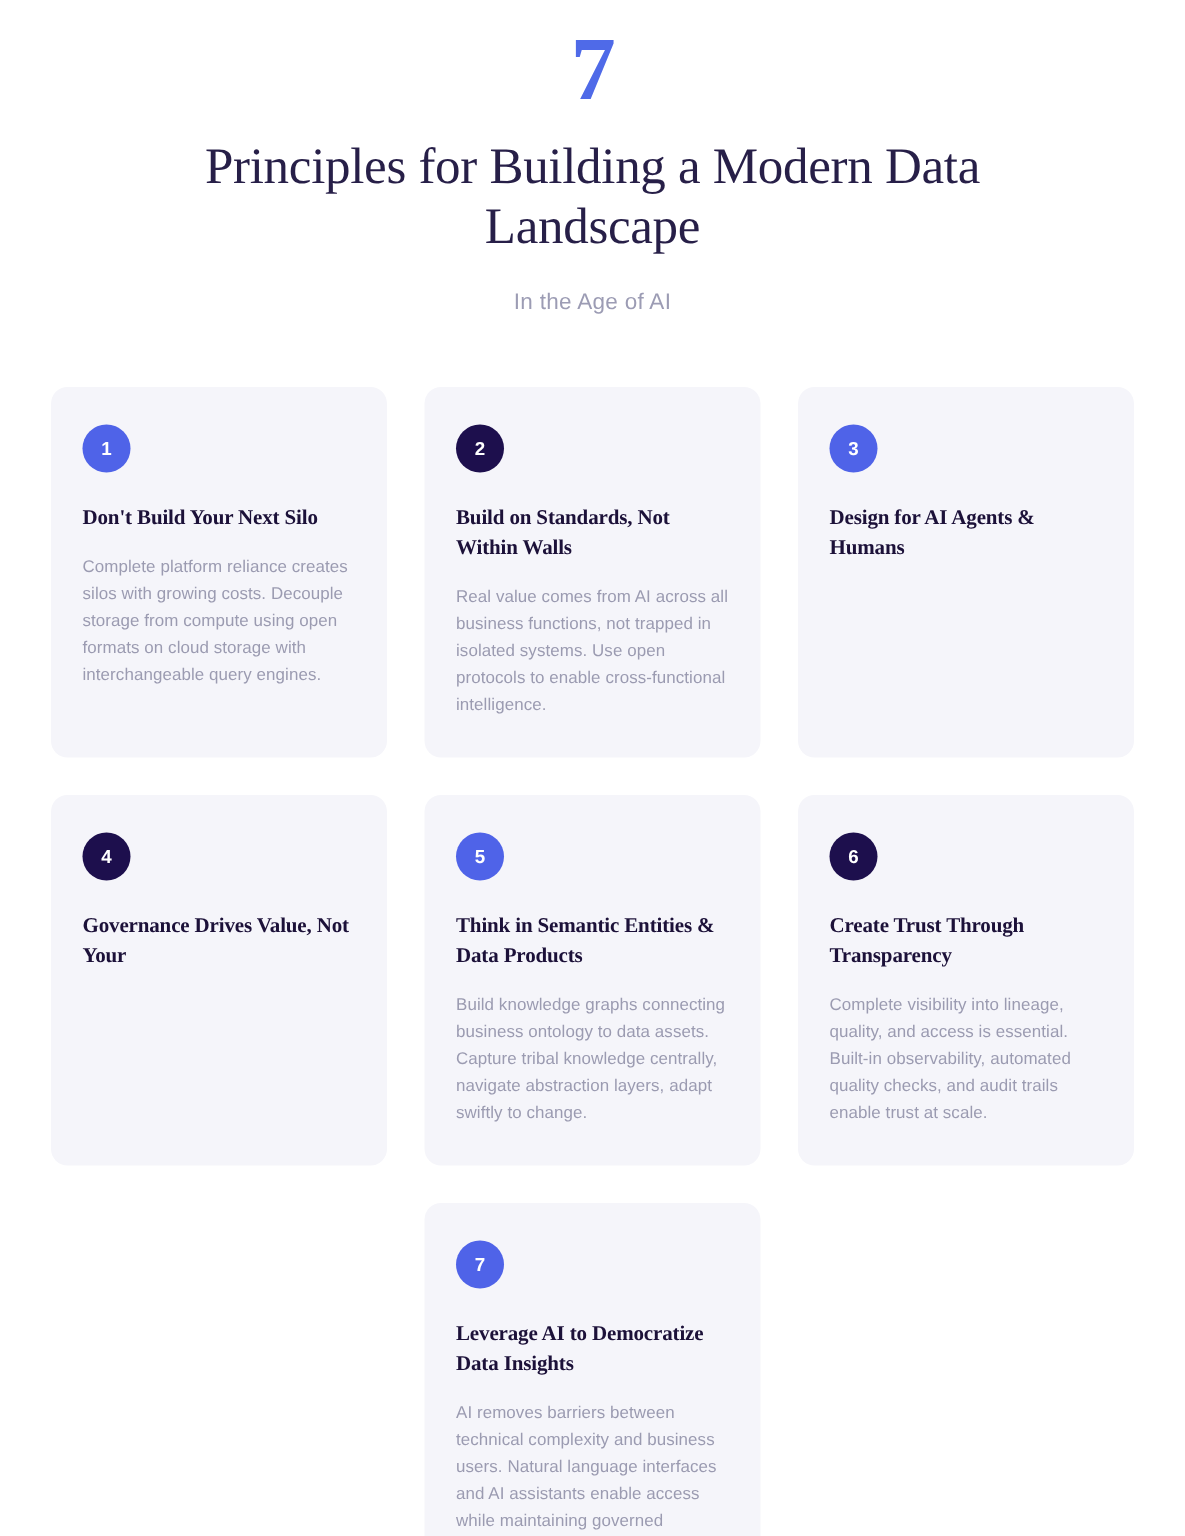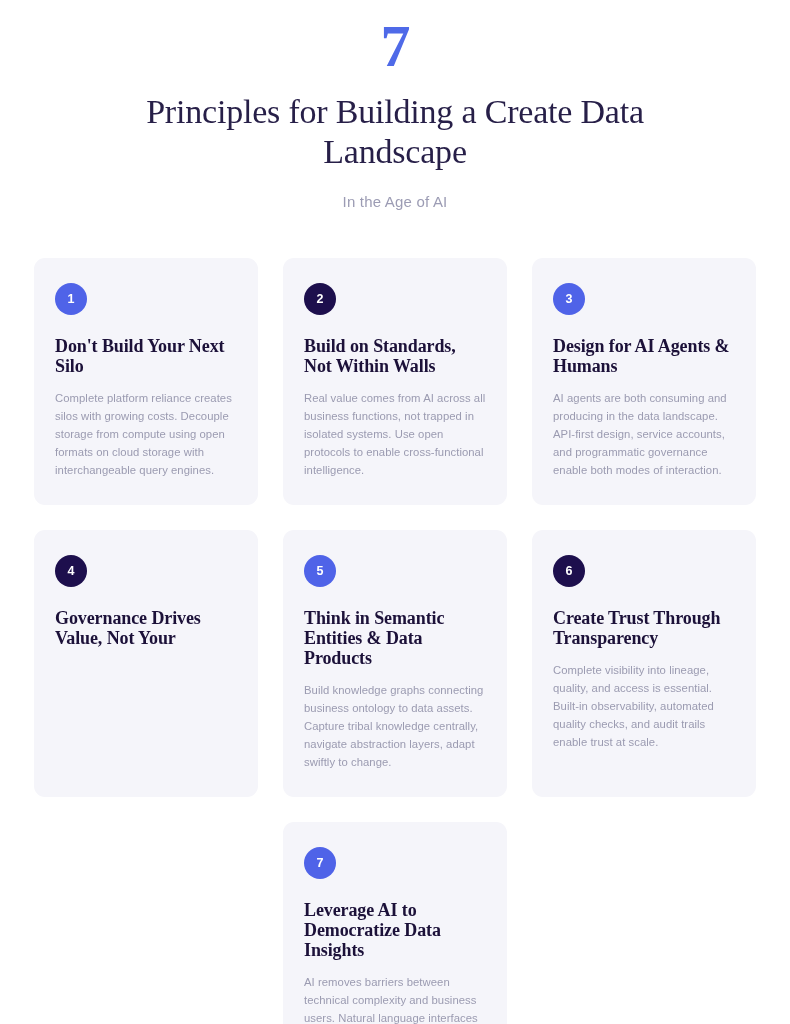--- a/index.html
+++ b/index.html
@@ -88,21 +88,21 @@
     font-size: 12.5px;
     font-weight: 700;
     letter-spacing: 0.2px;
   }
 
   .badge-blue { background: #4f63e8; }
   .badge-navy { background: #1d0f4d; }
 
   .card-title {
     font-family: "Liberation Serif", "DejaVu Serif", serif;
-    font-size: 18px;
+    font-size: 14px;
     line-height: 20px;
     font-weight: 700;
     color: #1c1139;
     margin-top: 21px;
     letter-spacing: -0.1px;
   }
 
   .card-body {
     font-family: "Liberation Sans", sans-serif;
     font-size: 11.3px;
@@ -113,21 +113,21 @@
     letter-spacing: 0.05px;
   }
 </style>
 </head>
 <body>
 
 <div class="page">
 
   <div class="header">
     <div class="big-number">7</div>
-    <h1 class="main-title">Principles for Building a Create Data Landscape</h1>
+    <h1 class="main-title">Principles for Building a Modern Data Landscape</h1>
     <div class="subtitle">In the Age of AI</div>
   </div>
 
   <div class="grid">
 
     <div class="card">
       <div class="badge badge-blue">
         <span>1</span>
       </div>
       <div class="card-title">Don't Build Your Next Silo</div>
@@ -140,21 +140,20 @@
       </div>
       <div class="card-title">Build on Standards, Not Within Walls</div>
       <div class="card-body">Real value comes from AI across all business functions, not trapped in isolated systems. Use open protocols to enable cross-functional intelligence.</div>
     </div>
 
     <div class="card">
       <div class="badge badge-blue">
         <span>3</span>
       </div>
       <div class="card-title">Design for AI Agents &amp; Humans</div>
-      <div class="card-body">AI agents are both consuming and producing in the data landscape. API-first design, service accounts, and programmatic governance enable both modes of interaction.</div>
     </div>
 
     <div class="card">
       <div class="badge badge-navy">
         <span>4</span>
       </div>
       <div class="card-title">Governance Drives Value, Not Your</div>
     </div>
 
     <div class="card">

